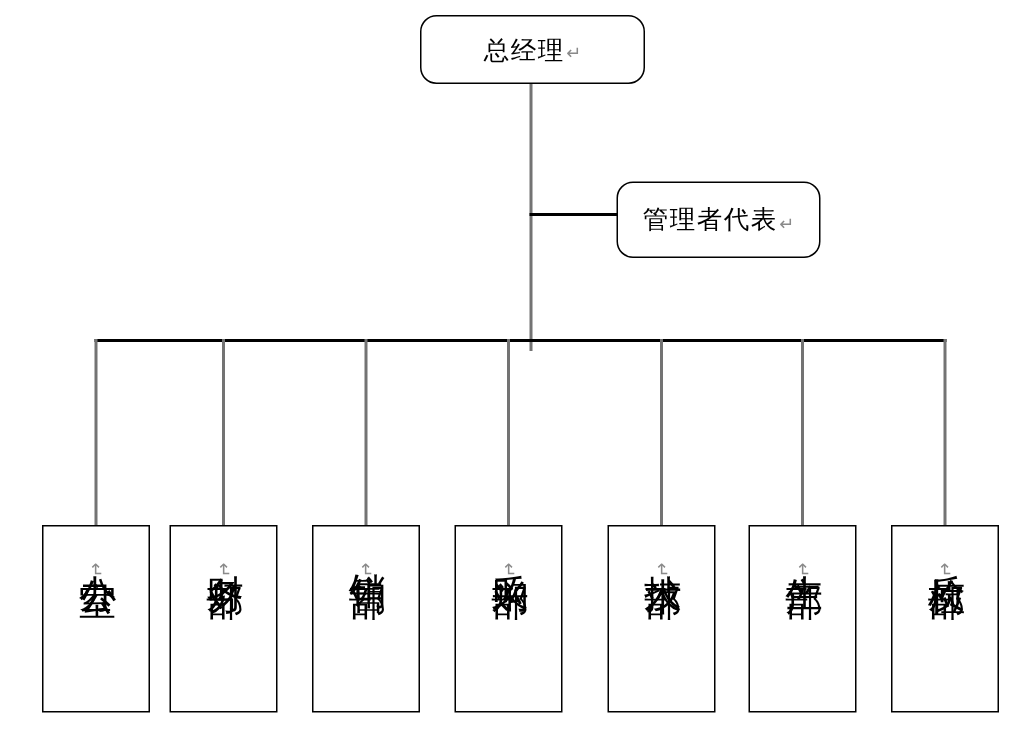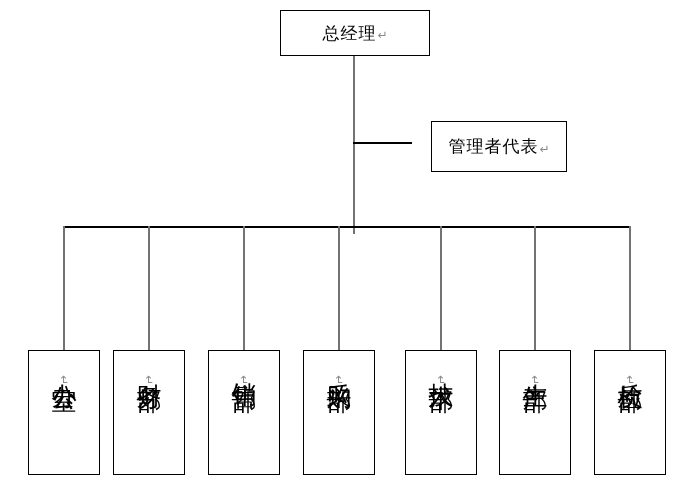--- a/index.html
+++ b/index.html
@@ -22,20 +22,21 @@
     position: absolute;
     box-sizing: border-box;
     border: 1px solid #000000;
     background: #ffffff;
   }
   
   .node-h {
     display: flex;
     align-items: center;
     justify-content: center;
+    border-radius: 11px;
   }
   .node-h .node-text {
     font-size: 17px;
     color: #000000;
     line-height: 1;
     white-space: nowrap;
     letter-spacing: 1px;
   }
   
   .node-v {
@@ -92,21 +93,21 @@
 
   <div class="node-box node-h" style="left:280px; top:10px; width:150px; height:46px;">
     <span class="node-text">总经理</span>
       <span class="pilcrow-h">↵</span>
   </div>
 
   <div class="conn conn-v-gray" style="left:353px; top:56px; height:178px;"></div>
 
   <div class="conn conn-h-black" style="left:353px; top:142px; width:59px;"></div>
 
-  <div class="node-box node-h" style="left:411px; top:121px; width:136px; height:51px;margin-left:20px;">
+  <div class="node-box node-h" style="left:411px; top:121px; width:136px; height:51px;">
     <span class="node-text">管理者代表</span>
       <span class="pilcrow-h">↵</span>
   </div>
 
   <div class="conn conn-bus" style="left:63px; top:226px; width:568px;"></div>
 
   <div class="conn conn-v-gray" style="left:63px;  top:226px; height:124px;"></div>
   <div class="conn conn-v-gray" style="left:148px; top:226px; height:124px;"></div>
   <div class="conn conn-v-gray" style="left:243px; top:226px; height:124px;"></div>
   <div class="conn conn-v-gray" style="left:338px; top:226px; height:124px;"></div>

